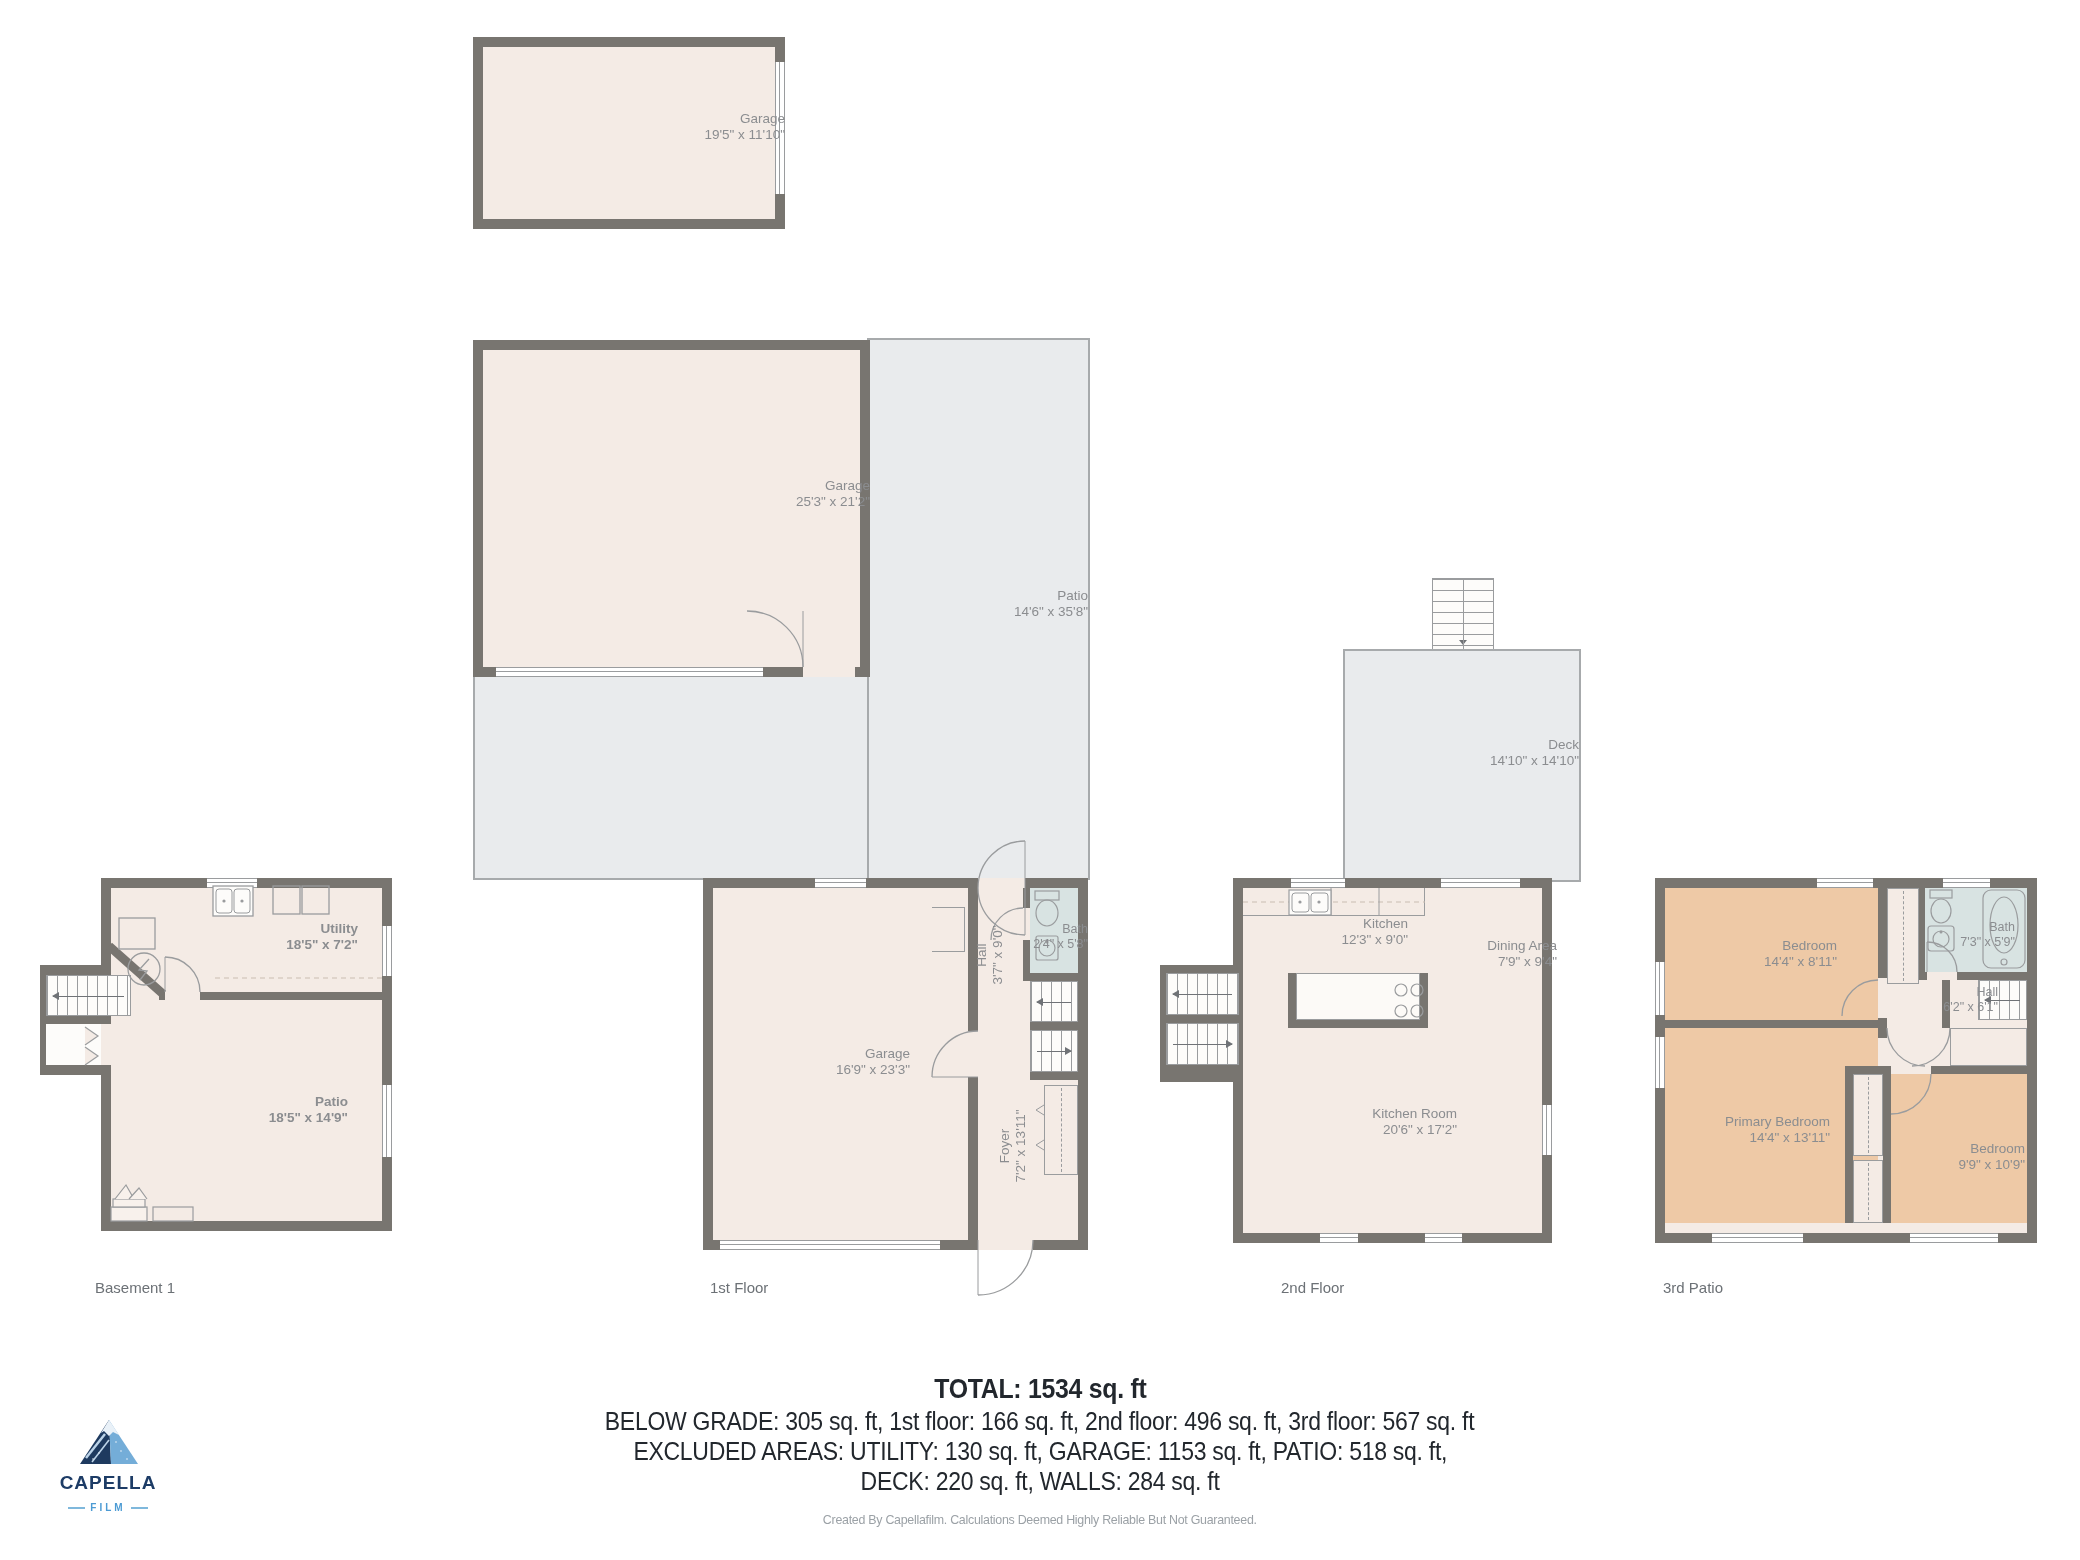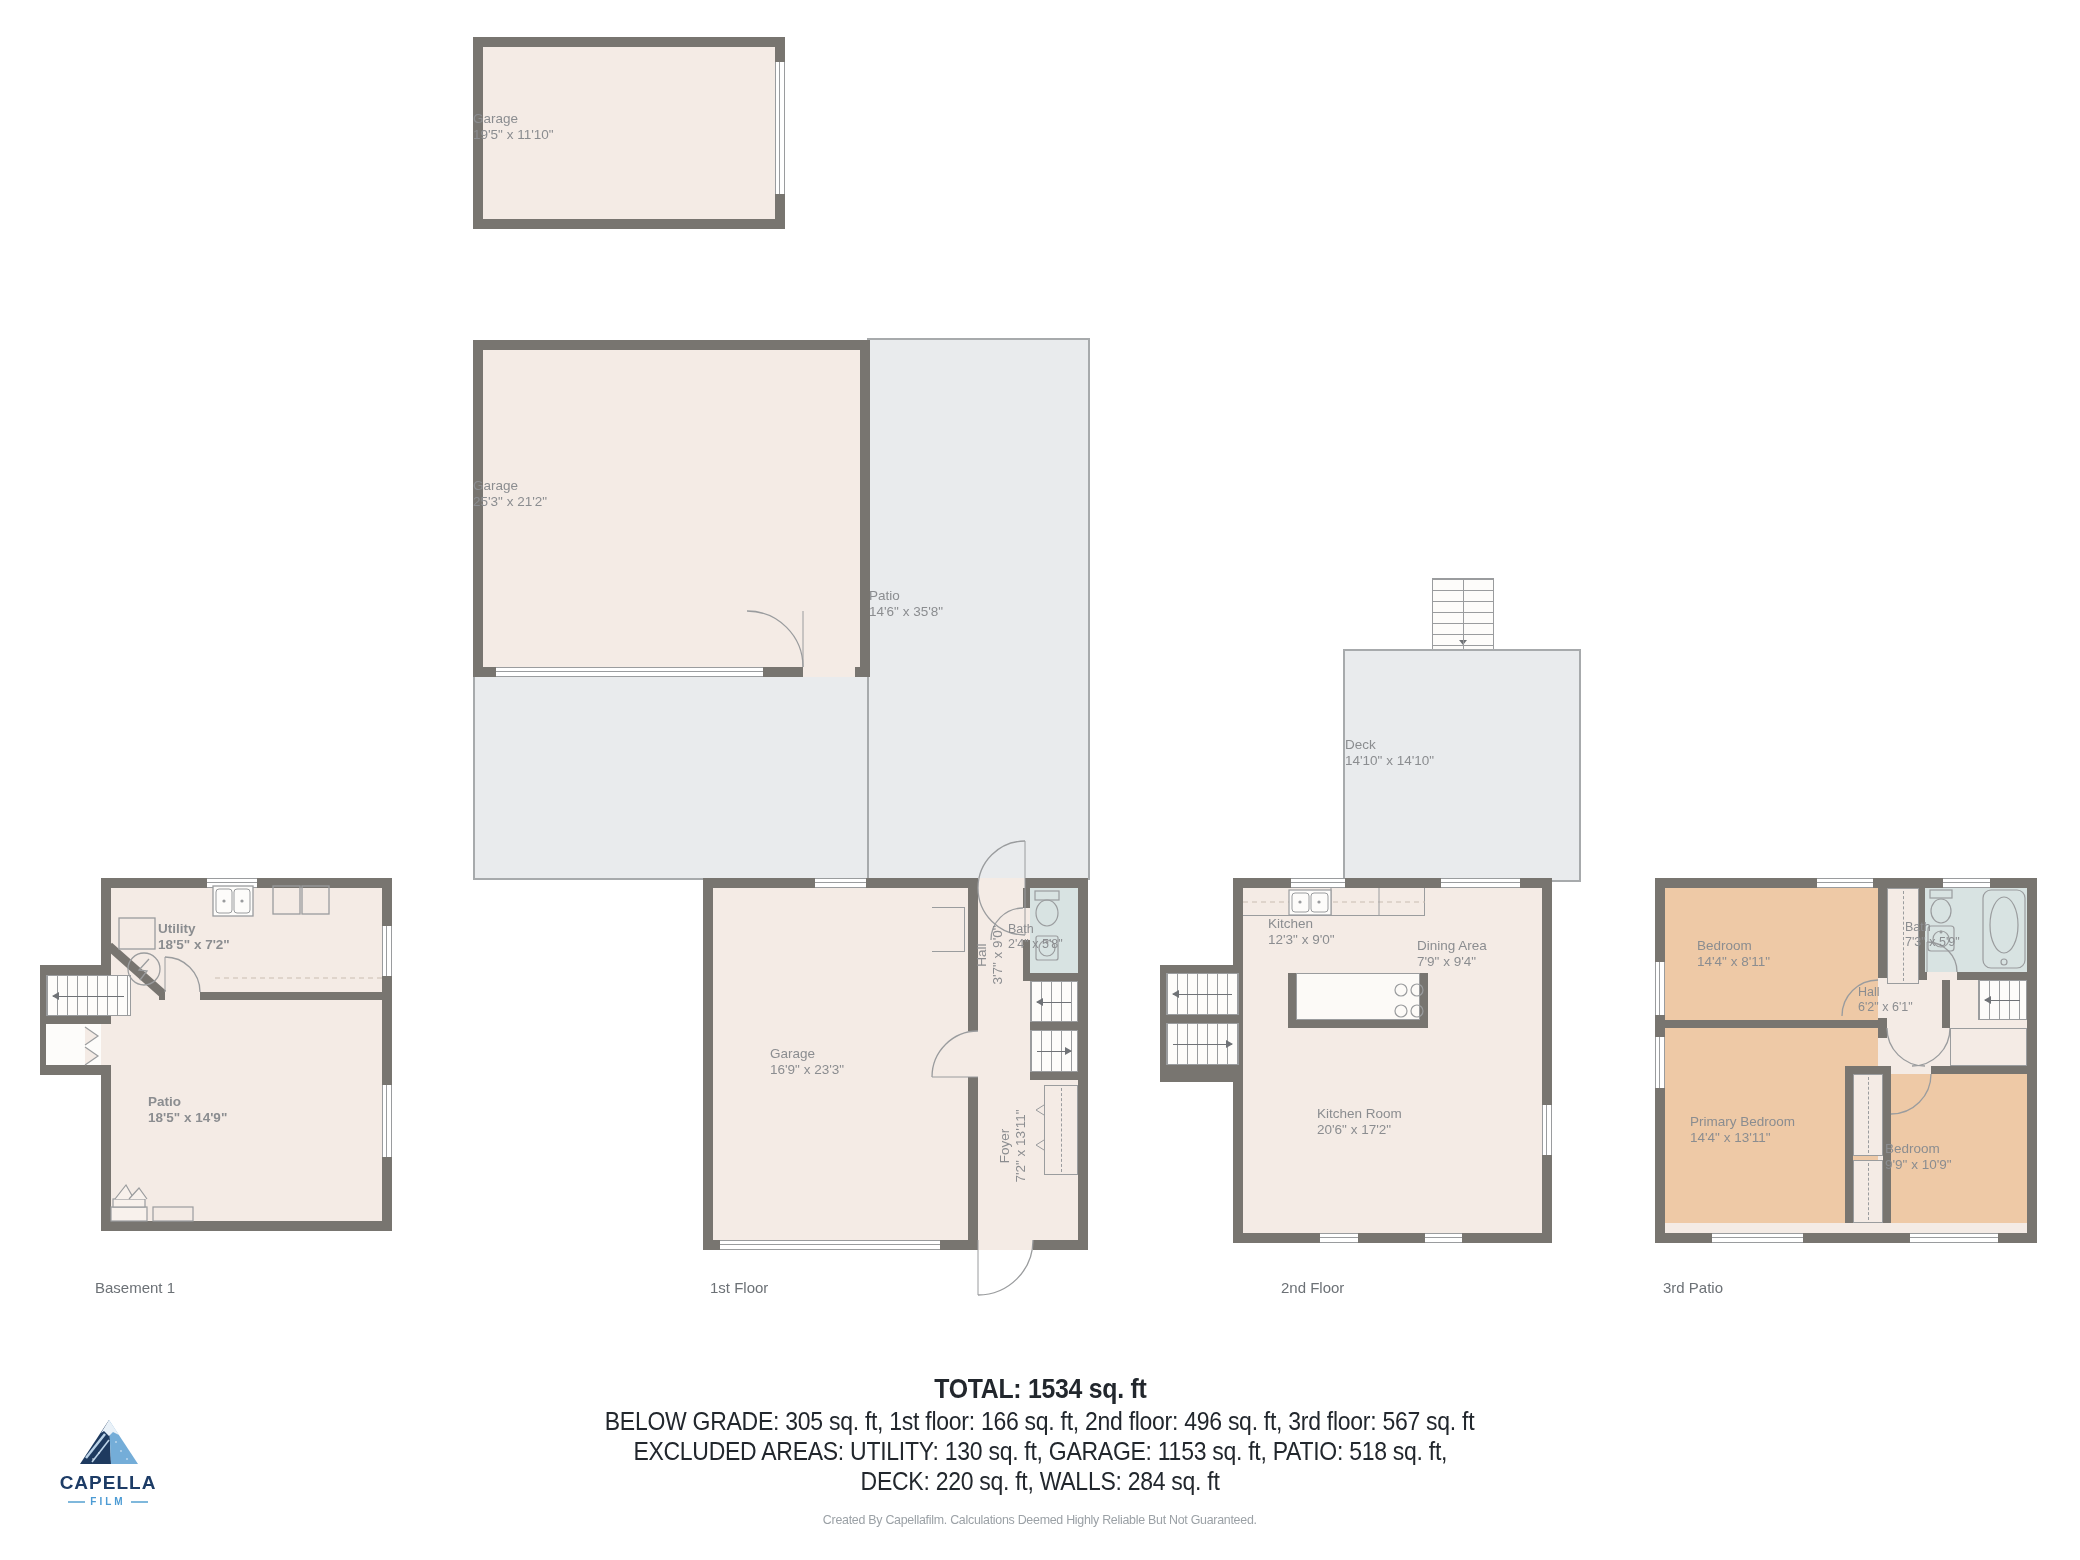--- a/index.html
+++ b/index.html
@@ -15,31 +15,31 @@
   .winh::after{content:"";position:absolute;left:0;right:0;top:3px;height:1px;background:var(--fixture,#9a9c9e);}
   .winv{position:absolute;width:10px;background:#fff;border-left:1px solid var(--fixture,#9a9c9e);border-right:1px solid var(--fixture,#9a9c9e);box-sizing:border-box;}
   .winv::after{content:"";position:absolute;top:0;bottom:0;left:3px;width:1px;background:var(--fixture,#9a9c9e);}
   .flight{position:absolute;background-color:#fdfcfa;background-image:repeating-linear-gradient(to right,var(--fixture,#9a9c9e) 0 1px,transparent 1px 10px);border:1px solid var(--fixture,#9a9c9e);box-sizing:border-box;}
   .flight-v{position:absolute;background-color:#fdfcfa;background-image:repeating-linear-gradient(to bottom,var(--fixture,#9a9c9e) 0 1px,transparent 1px 11px);border:1px solid var(--fixture,#9a9c9e);box-sizing:border-box;}
   .flight-v::after{content:"";position:absolute;top:0;bottom:0;left:50%;width:1px;background:var(--fixture,#9a9c9e);}
   .arr{position:absolute;top:50%;left:6px;right:6px;height:1px;background:#6f7276;}
   .arr-l::before{content:"";position:absolute;left:-1px;top:-4px;border-style:solid;border-width:4px 7px 4px 0;border-color:transparent #6f7276 transparent transparent;}
   .arr-r::before{content:"";position:absolute;right:-1px;top:-4px;border-style:solid;border-width:4px 0 4px 7px;border-color:transparent transparent transparent #6f7276;}
   .darr{position:absolute;bottom:2px;left:50%;margin-left:-4px;width:0;height:0;border:4px solid transparent;border-top:5px solid #6f7276;}
-  .room-label{position:absolute;text-align:left;color:var(--label,#8b8d90);font-size:13.5px;line-height:16px;white-space:nowrap;}
+  .room-label{position:absolute;text-align:right;color:var(--label,#8b8d90);font-size:13.5px;line-height:16px;white-space:nowrap;}
   .vlabel{position:absolute;text-align:center;color:var(--label,#8b8d90);font-size:13.5px;line-height:16px;white-space:nowrap;transform:translate(-50%,-50%) rotate(-90deg);}
   .sheet-label{position:absolute;color:var(--floorlabel,#6c7176);font-size:15px;}
   .closet{position:absolute;border:1px solid var(--fixture,#9a9c9e);box-sizing:border-box;}
   .closet::after{content:"";position:absolute;top:2px;bottom:2px;left:50%;width:0;border-left:1px dashed var(--fixture,#9a9c9e);}
   .fixsvg{position:absolute;inset:0;overflow:visible;}
   .sum-line{position:absolute;left:0;right:0;text-align:center;color:var(--ink,#22272d);}
   .sum-line > span{display:inline-block;transform:scaleX(0.92);letter-spacing:-0.3px;}
   #logo{position:absolute;left:58px;top:1417px;width:100px;text-align:center;}
   #logo .brand{font-size:19px;font-weight:bold;color:var(--navy,#1d3c66);letter-spacing:1px;margin-top:1px;}
-  #logo .subrow{display:flex;align-items:center;justify-content:center;gap:5px;margin-top:2px;}
+  #logo .subrow{display:flex;align-items:center;justify-content:center;gap:5px;margin-top:8px;}
   #logo .subrow .bar{width:17px;height:2px;background:#7fb8dc;}
   #logo .sub{font-size:10px;font-weight:bold;color:var(--blue,#4c9bd4);letter-spacing:3px;}
 </style>
 </head>
 <body>
 
 <div id="canvas">
 
   <div class="plan" style="left:473px;top:37px;width:312px;height:192px;">
     <div class="floor"></div>

